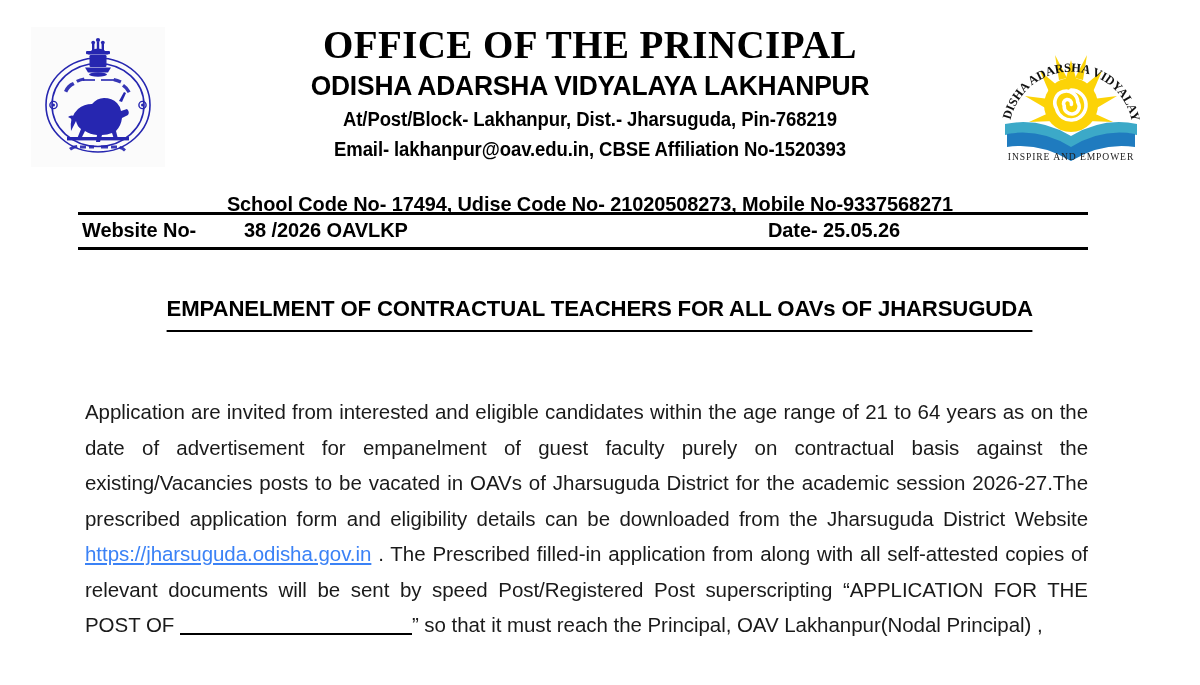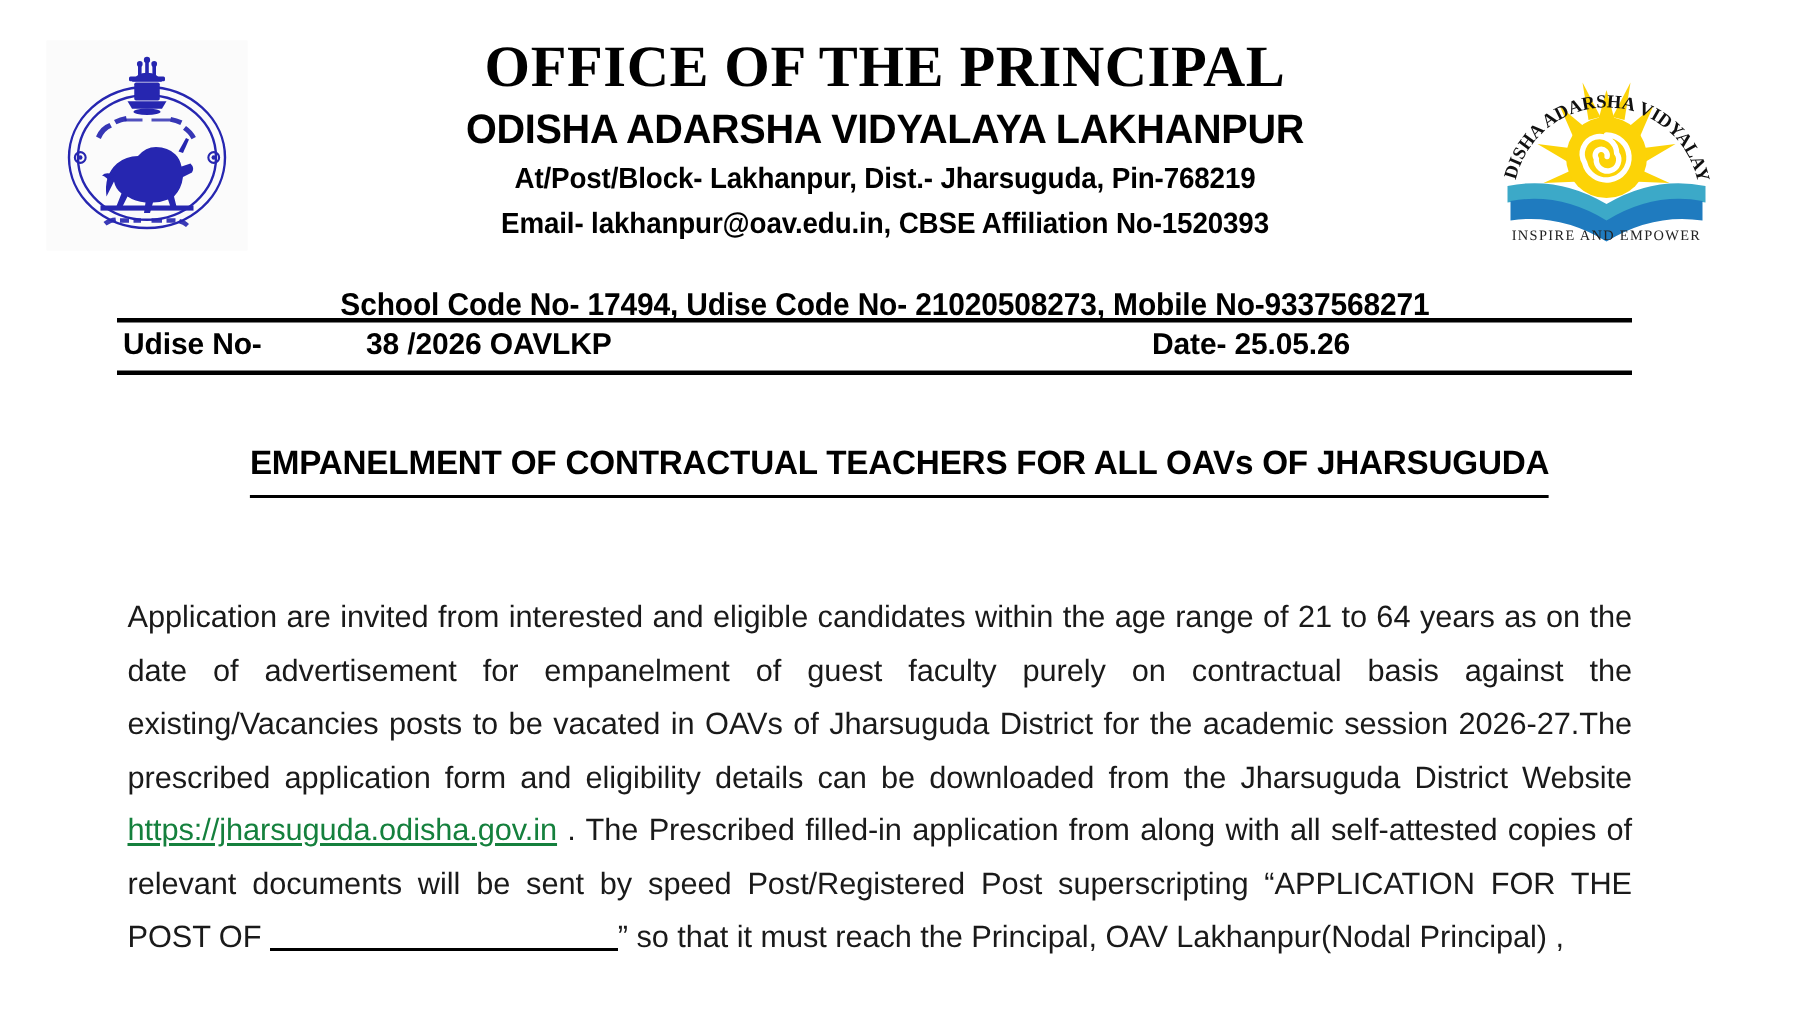--- a/index.html
+++ b/index.html
@@ -143,21 +143,21 @@
     top: 394px;
     width: 1003px;
     font-size: 20.5px;
     line-height: 35.5px;
     text-align: justify;
     text-justify: inter-word;
     letter-spacing: -0.05px;
     color: #1a1a1a;
   }
   .body-text .link {
-    color: #15803d;
+    color: #3b82f6;
     text-decoration: underline;
   }
   .blank-line {
     display: inline-block;
     width: 232px;
     border-bottom: 2px solid #000;
     vertical-align: -3px;
   }
   .body-text p { margin: 0; }
 </style>
@@ -263,21 +263,21 @@
         <textPath href="#arcpath" startOffset="50%" text-anchor="middle">ODISHA ADARSHA VIDYALAYA</textPath>
       </text>
       <text x="76" y="130" text-anchor="middle" font-family="Liberation Serif, serif" font-size="9.6" fill="#222" letter-spacing="0.9">INSPIRE AND EMPOWER</text>
     </svg>
   </div>
 </div>
 
 <div class="rule" id="rule-top"></div>
 
 <div class="letter-row">
-  <span class="letter-label">Udise No-</span>
+  <span class="letter-label">Website No-</span>
   <span class="letter-value">38 /2026 OAVLKP</span>
   <span class="date-value">Date- 25.05.26</span>
 </div>
 
 <div class="rule" id="rule-bottom"></div>
 
 <div class="doc-heading">
   <div><span class="hl">EMPANELMENT OF CONTRACTUAL TEACHERS FOR ALL OAVs OF JHARSUGUDA</span></div>
 </div>
 

